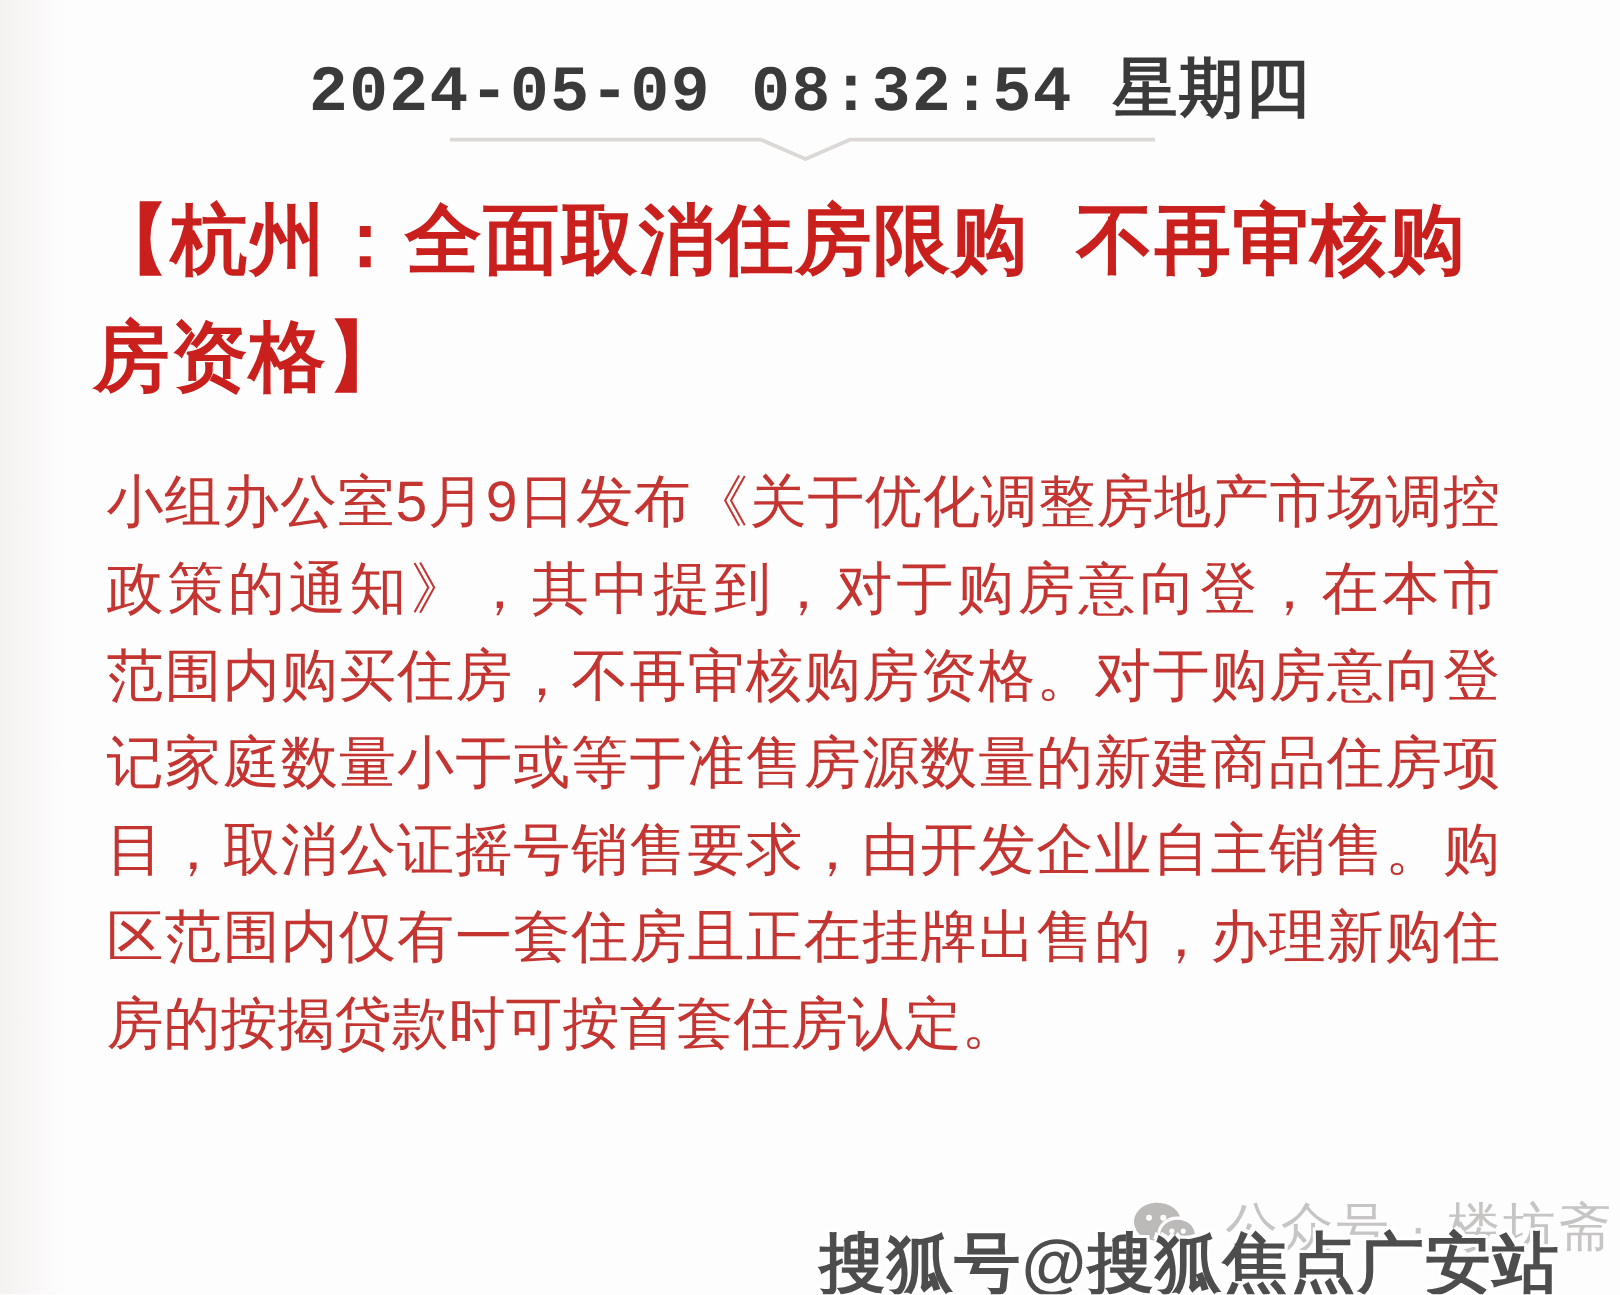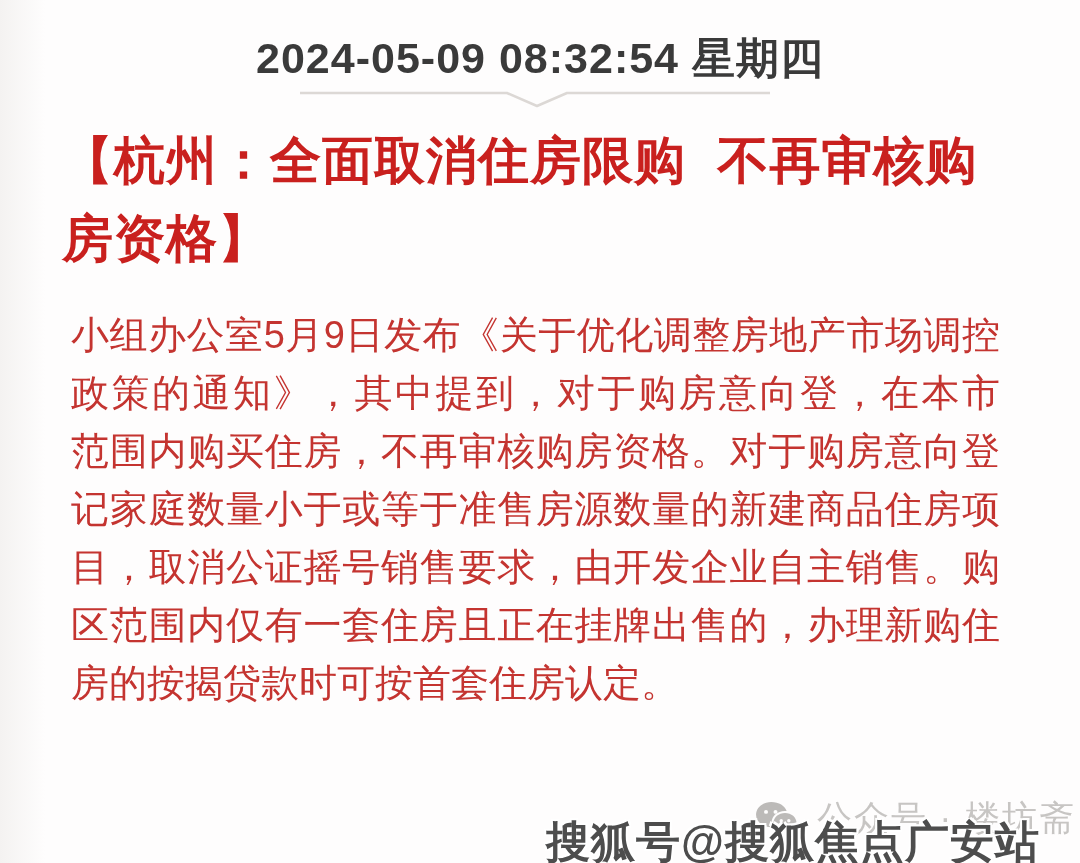--- a/index.html
+++ b/index.html
@@ -16,21 +16,21 @@
     font-family: "Liberation Sans", "DejaVu Sans", sans-serif;
   }
 
   
   .datetime {
     position: absolute;
     top: 30px;
     left: 0;
     width: 100%;
     text-align: center;
-    font-family: Liberation Sans, sans-serif;
+    font-family: Liberation Mono, monospace;
     font-weight: 700;
     font-size: 43px;
     letter-spacing: 1px;
     color: #3a3a3a;
     white-space: nowrap;
   }
 
   
   .divider {
     position: absolute;

